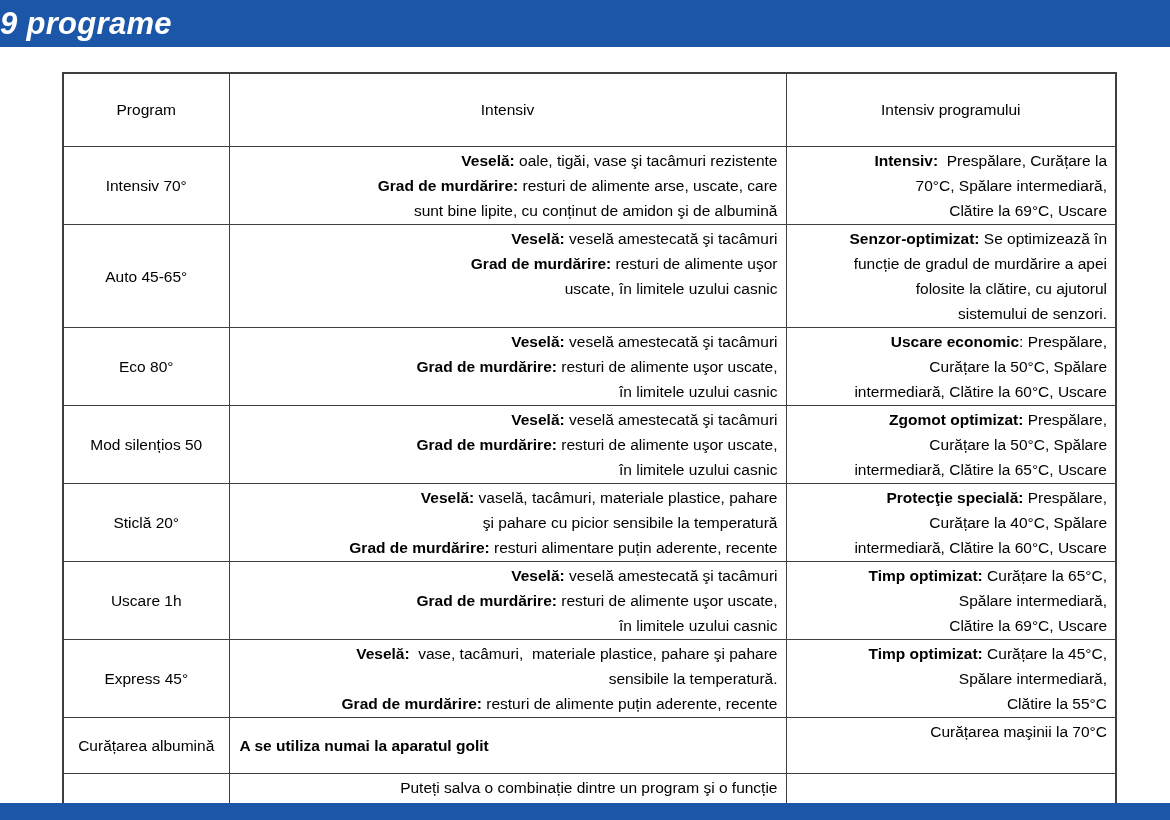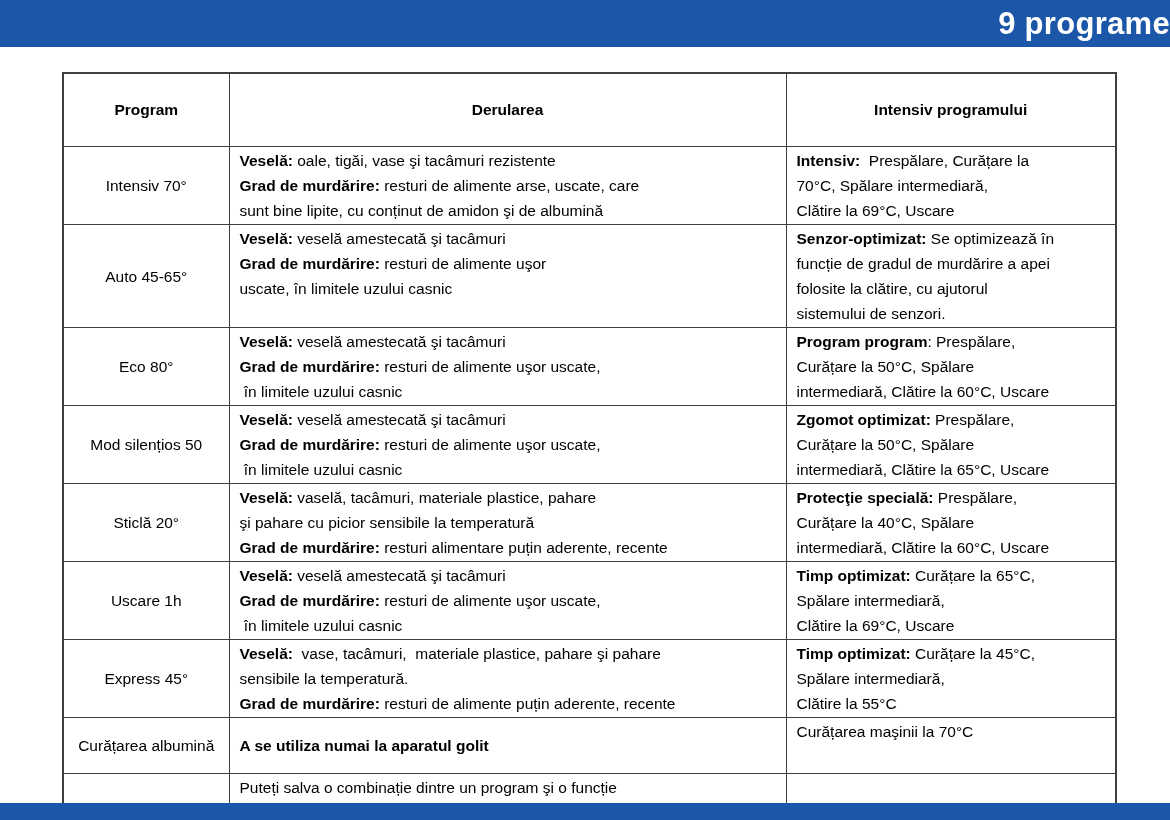--- a/index.html
+++ b/index.html
@@ -9,21 +9,22 @@
     background: #ffffff;
     font-family: "Liberation Sans", sans-serif;
     position: relative;
     overflow: hidden;
   }
   .top-bar {
     width: 100%;
     height: 47px;
     display: flex;
     align-items: center;
-    justify-content: flex-end;
+    justify-content: flex-start;
+    font-style: italic;
   }
   .top-bar .title {
     color: #ffffff;
     font-size: 31px;
     font-weight: bold;
     margin: 0;
     letter-spacing: 0.3px;
   }
   .bottom-bar {
     position: absolute;
@@ -38,24 +39,25 @@
     top: 72px;
     width: 1053px;
     border-collapse: collapse;
     table-layout: fixed;
     border: 2px solid #3f3f3f;
   }
   .program-table th, .program-table td {
     border: 1px solid #3f3f3f;
     font-size: 15.5px;
     color: #000000;
+    text-align: right;
   }
   .program-table th {
     height: 70px;
-    font-weight: bold;
+    font-weight: normal;
     text-align: center;
     vertical-align: middle;
     margin-left: 12px;
   }
   .program-table td {
     line-height: 25px;
     vertical-align: top;
     padding: 1px 8px 1px 10px;
     white-space: pre-wrap;
   }
@@ -80,21 +82,21 @@
 
 <table class="program-table">
   <colgroup>
     <col style="width:166px">
     <col style="width:557px">
     <col style="width:330px">
   </colgroup>
   <thead>
     <tr>
       <th>Program</th>
-      <th>Derularea</th>
+      <th>Intensiv</th>
       <th>Intensiv programului</th>
     </tr>
   </thead>
   <tbody>
       <tr>
         <td class="col-program">Intensiv 70°</td>
         <td><b>Veselă:</b> oale, tigăi, vase şi tacâmuri rezistente
 <b>Grad de murdărire:</b> resturi de alimente arse, uscate, care
 sunt bine lipite, cu conținut de amidon şi de albumină</td>
         <td><b>Intensiv:</b>  Prespălare, Curățare la
@@ -109,21 +111,21 @@
         <td><b>Senzor-optimizat:</b> Se optimizează în
 funcție de gradul de murdărire a apei
 folosite la clătire, cu ajutorul
 sistemului de senzori.</td>
       </tr>
       <tr>
         <td class="col-program">Eco 80°</td>
         <td><b>Veselă:</b> veselă amestecată şi tacâmuri
 <b>Grad de murdărire:</b> resturi de alimente uşor uscate,
  în limitele uzului casnic</td>
-        <td><b>Program program</b>: Prespălare,
+        <td><b>Uscare economic</b>: Prespălare,
 Curățare la 50°C, Spălare
 intermediară, Clătire la 60°C, Uscare</td>
       </tr>
       <tr>
         <td class="col-program">Mod silențios 50</td>
         <td><b>Veselă:</b> veselă amestecată şi tacâmuri
 <b>Grad de murdărire:</b> resturi de alimente uşor uscate,
  în limitele uzului casnic</td>
         <td><b>Zgomot optimizat:</b> Prespălare,
 Curățare la 50°C, Spălare

